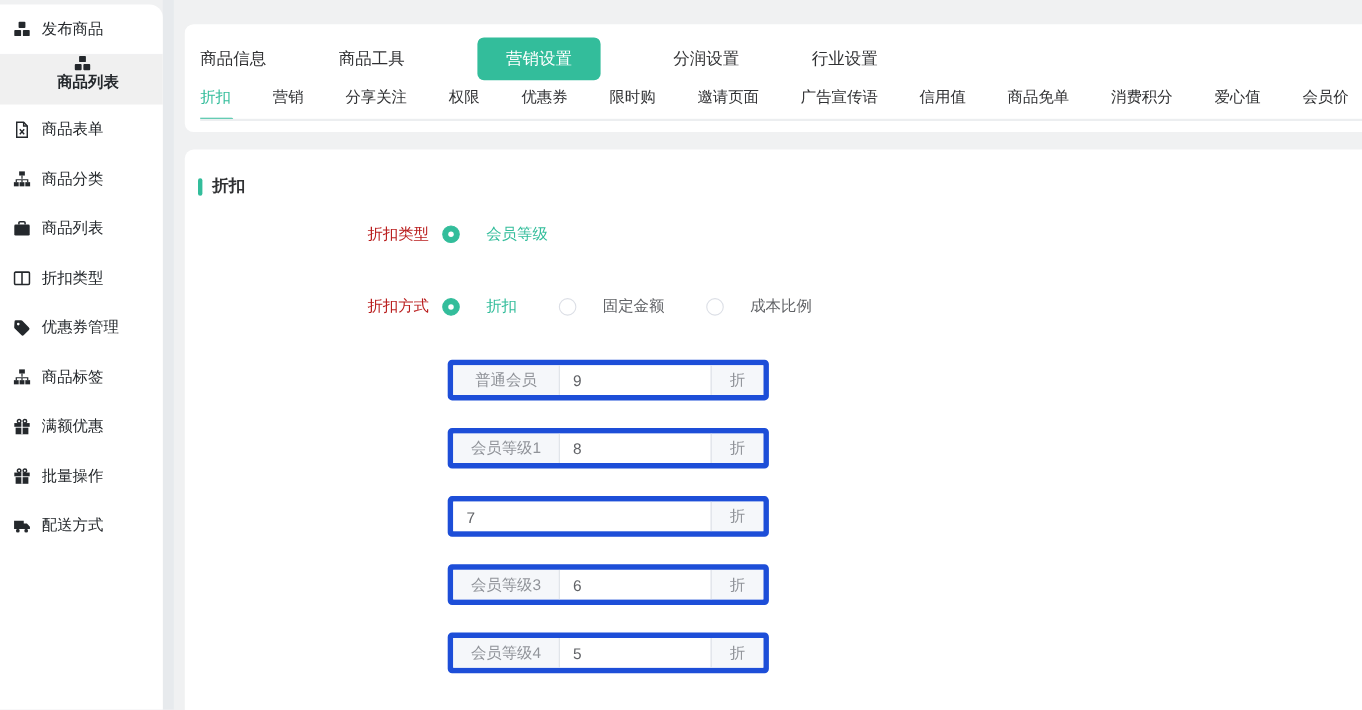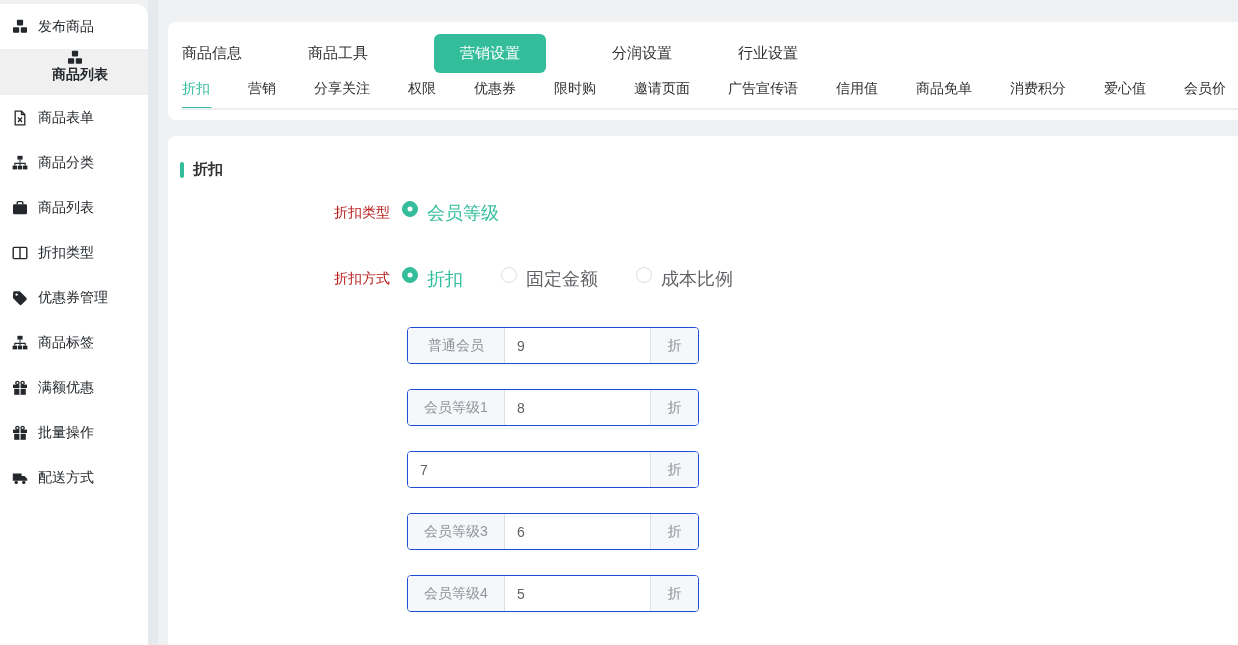--- a/index.html
+++ b/index.html
@@ -34,31 +34,31 @@
   
   .card2 { margin-top:16px; padding:24px 0 60px 12px; min-height:560px; }
   .section-title { display:flex; align-items:center; gap:9px; }
   .section-title .tbar { width:4px; height:16px; border-radius:2px; background:var(--accent); }
   .section-title .ttext { font-size:15px; font-weight:bold; color:#303133; }
   .form { margin-top:16px; }
   .form-row { display:flex; align-items:center; min-height:36px; margin-bottom:30px; }
   .form-label { width:222px; padding-right:12px; text-align:right; flex:none;
     font-size:14px; color:#b91c1c; }
   .radio-group { display:flex; align-items:center; gap:38px; }
-  .radio-opt { display:flex; align-items:flex-start; gap:9px; cursor:pointer;
-    font-size:18px; color:#606266; }
+  .radio-opt { display:flex; align-items:center; gap:24px; cursor:pointer;
+    font-size:14px; color:#606266; }
   .radio { width:16px; height:16px; border-radius:50%; background:#fff;
     border:1px solid #dcdfe6; position:relative; flex:none; }
   .radio.sel { background:var(--accent); border-color:var(--accent); }
   .radio.sel::after { content:""; position:absolute; left:50%; top:50%; width:5px;
     height:5px; border-radius:50%; background:#fff; transform:translate(-50%,-50%); }
   .radio-opt.sel-label { color:var(--accent); }
   
   .rows { margin-left:227px; }
-  .input-group { display:flex; width:292px; height:37px; border:1px solid #1d4ed8;
+  .input-group { display:flex; width:292px; height:37px; border:5px solid #1d4ed8;
     border-radius:4px; overflow:hidden; margin-bottom:25px; background:#fff; }
   .addon { background:#f5f7fa; color:#909399; font-size:14px; display:flex;
     align-items:center; justify-content:center; flex:none; }
   .addon.prepend { width:97px; border-right:1px solid #dcdfe6; }
   .addon.append { width:48px; border-left:1px solid #dcdfe6; }
   .input-group input { flex:1; min-width:0; border:none; outline:none;
     padding:0 12px; font-size:14px; color:#606266; font-family:inherit; background:#fff; }
 </style>
 </head>
 <body>

